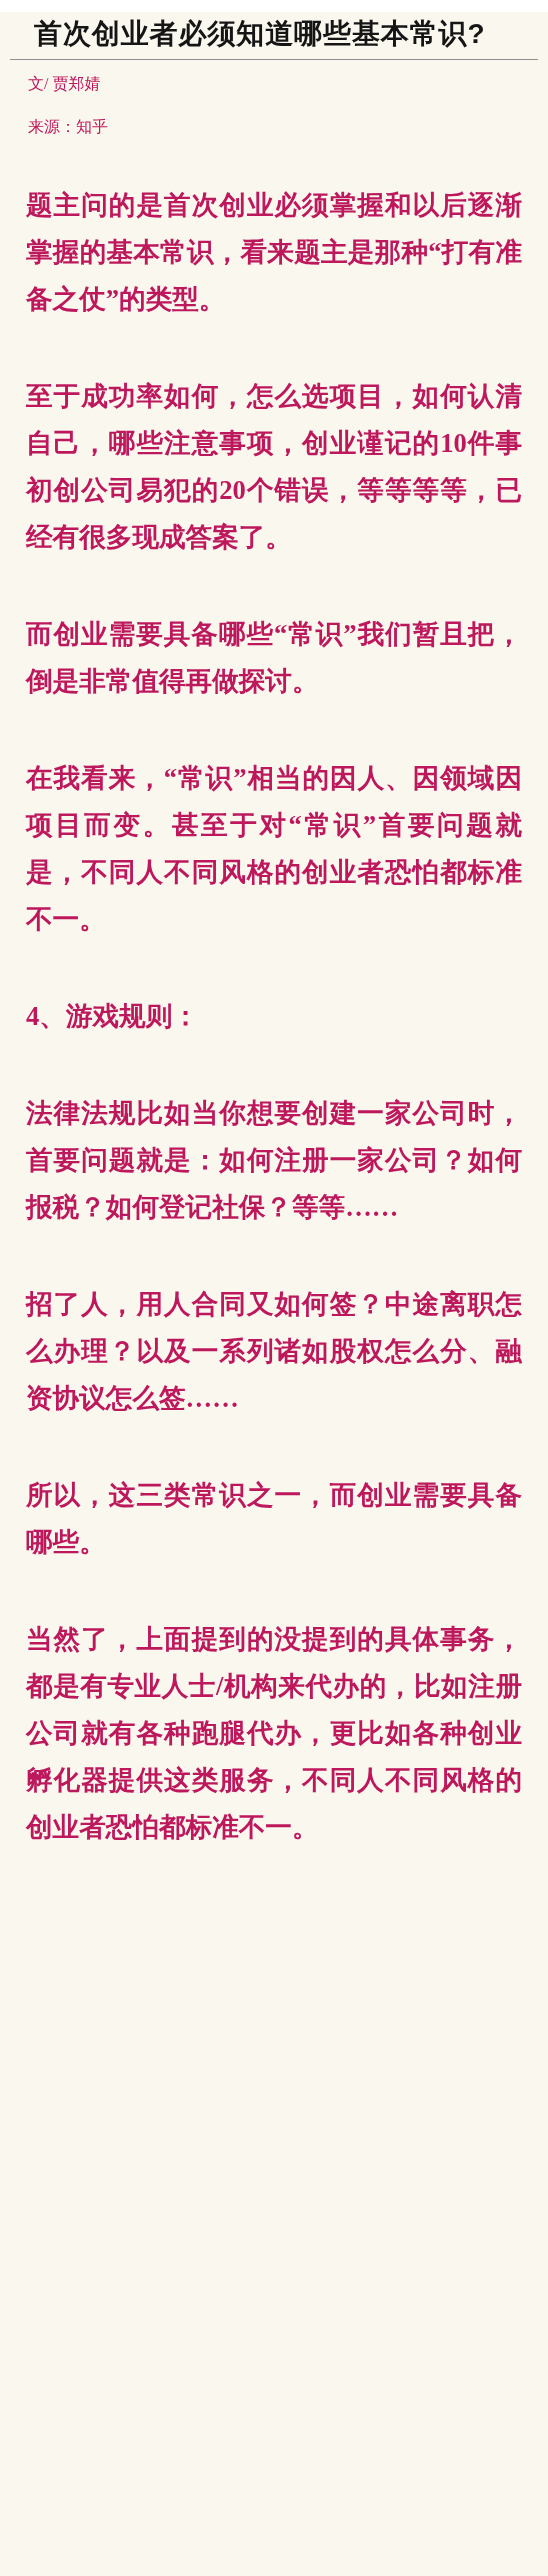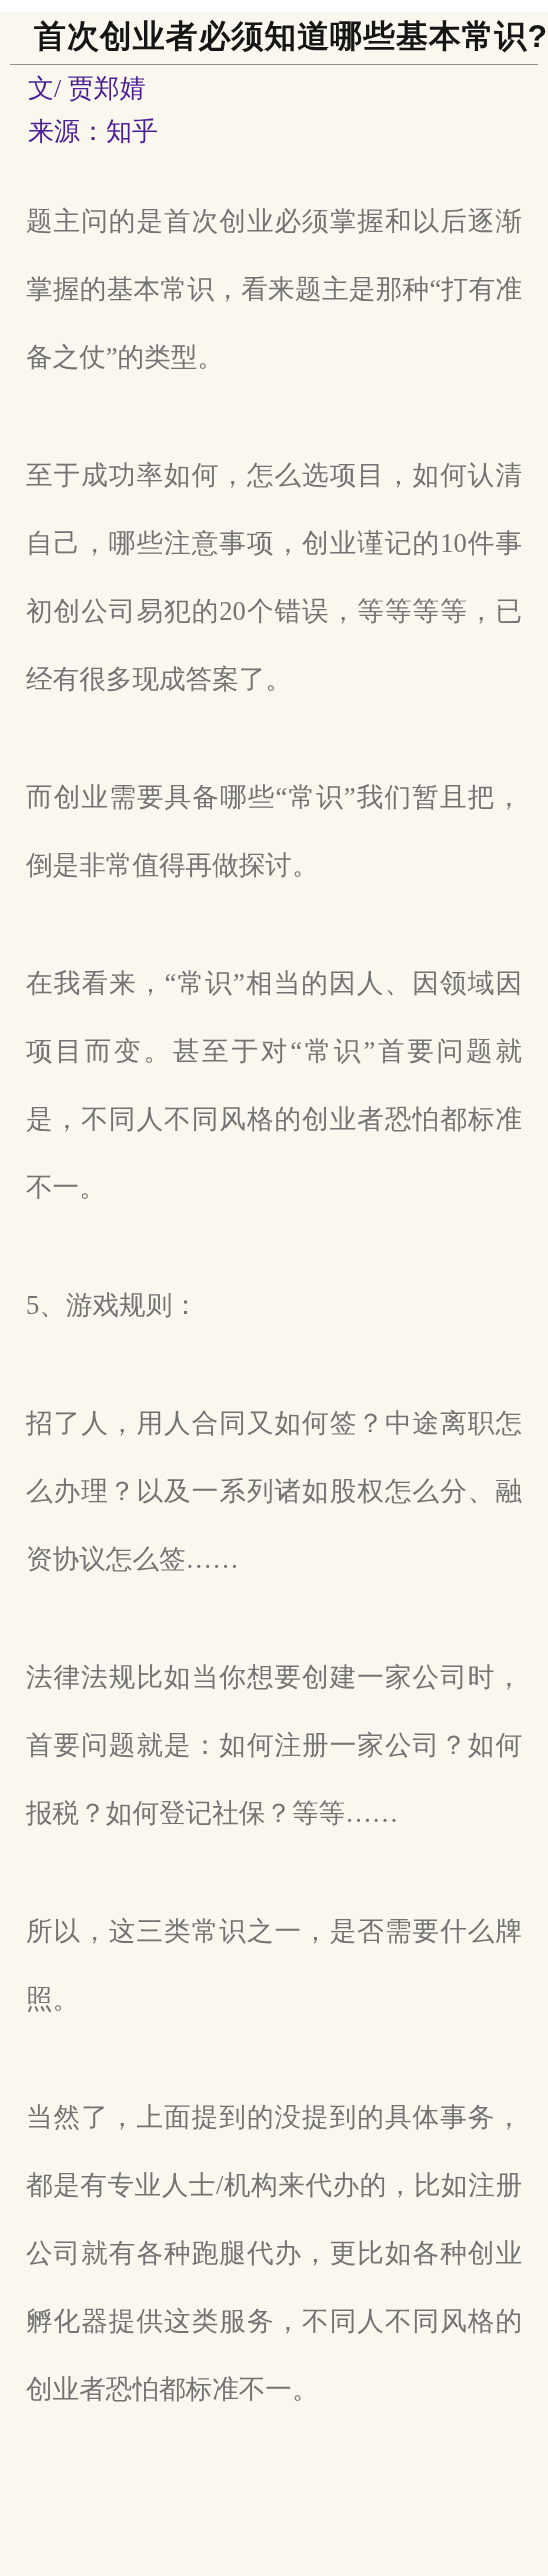--- a/index.html
+++ b/index.html
@@ -13,48 +13,49 @@
   .top-strip {
     height: 12px;
     background: #ffffff;
   }
   .header {
     padding: 5.1px 33px 0 34px;
   }
   .title {
     font-family: "Liberation Sans", sans-serif;
     font-weight: 900;
-    font-size: 32px;
+    font-size: 28px;
     line-height: 1.2;
     color: #151515;
     letter-spacing: 0.9px;
     margin: 0;
     white-space: nowrap;
   }
   .rule {
     border: none;
     border-top: 1.7px solid #8f8f8f;
     margin: 8.6px 10.3px 0 10.3px;
   }
   .byline-block {
     padding: 12px 26px 0 28px;
-    color: #4c1d95;
-    font-size: 26px;
+    color: #be185d;
+    font-size: 16px;
   }
   .byline-block .line {
     margin: 0 0 19px 0;
     line-height: 24px;
   }
   .article {
     padding: 24px 26px 0 26px;
-    color: #737373;
+    color: #be185d;
     font-size: 26.6px;
-    line-height: 68px;
+    line-height: 47px;
     text-align: justify;
     text-justify: inter-ideograph;
+    font-weight: bold;
   }
   .article p {
     margin: 0 0 50px 0;
   }
 </style>
 </head>
 <body>
 
 <div class="top-strip"></div>
 
@@ -67,19 +68,19 @@
 <div class="byline-block">
   <div class="line">文/ 贾郑婧</div>
   <div class="line">来源：知乎</div>
 </div>
 
 <div class="article" id="article-body">
     <p>题主问的是首次创业必须掌握和以后逐渐掌握的基本常识，看来题主是那种“打有准备之仗”的类型。</p>
     <p>至于成功率如何，怎么选项目，如何认清自己，哪些注意事项，创业谨记的10件事初创公司易犯的20个错误，等等等等，已经有很多现成答案了。</p>
     <p>而创业需要具备哪些“常识”我们暂且把，倒是非常值得再做探讨。</p>
     <p>在我看来，“常识”相当的因人、因领域因项目而变。甚至于对“常识”首要问题就是，不同人不同风格的创业者恐怕都标准不一。</p>
-    <p>5、游戏规则：</p>
+    <p>4、游戏规则：</p>
+    <p>法律法规比如当你想要创建一家公司时，首要问题就是：如何注册一家公司？如何报税？如何登记社保？等等……</p>
     <p>招了人，用人合同又如何签？中途离职怎么办理？以及一系列诸如股权怎么分、融资协议怎么签……</p>
-    <p>法律法规比如当你想要创建一家公司时，首要问题就是：如何注册一家公司？如何报税？如何登记社保？等等……</p>
-    <p>所以，这三类常识之一，是否需要什么牌照。</p>
+    <p>所以，这三类常识之一，而创业需要具备哪些。</p>
     <p>当然了，上面提到的没提到的具体事务，都是有专业人士/机构来代办的，比如注册公司就有各种跑腿代办，更比如各种创业孵化器提供这类服务，不同人不同风格的创业者恐怕都标准不一。</p>
   </div>
 
 
 </body></html>

